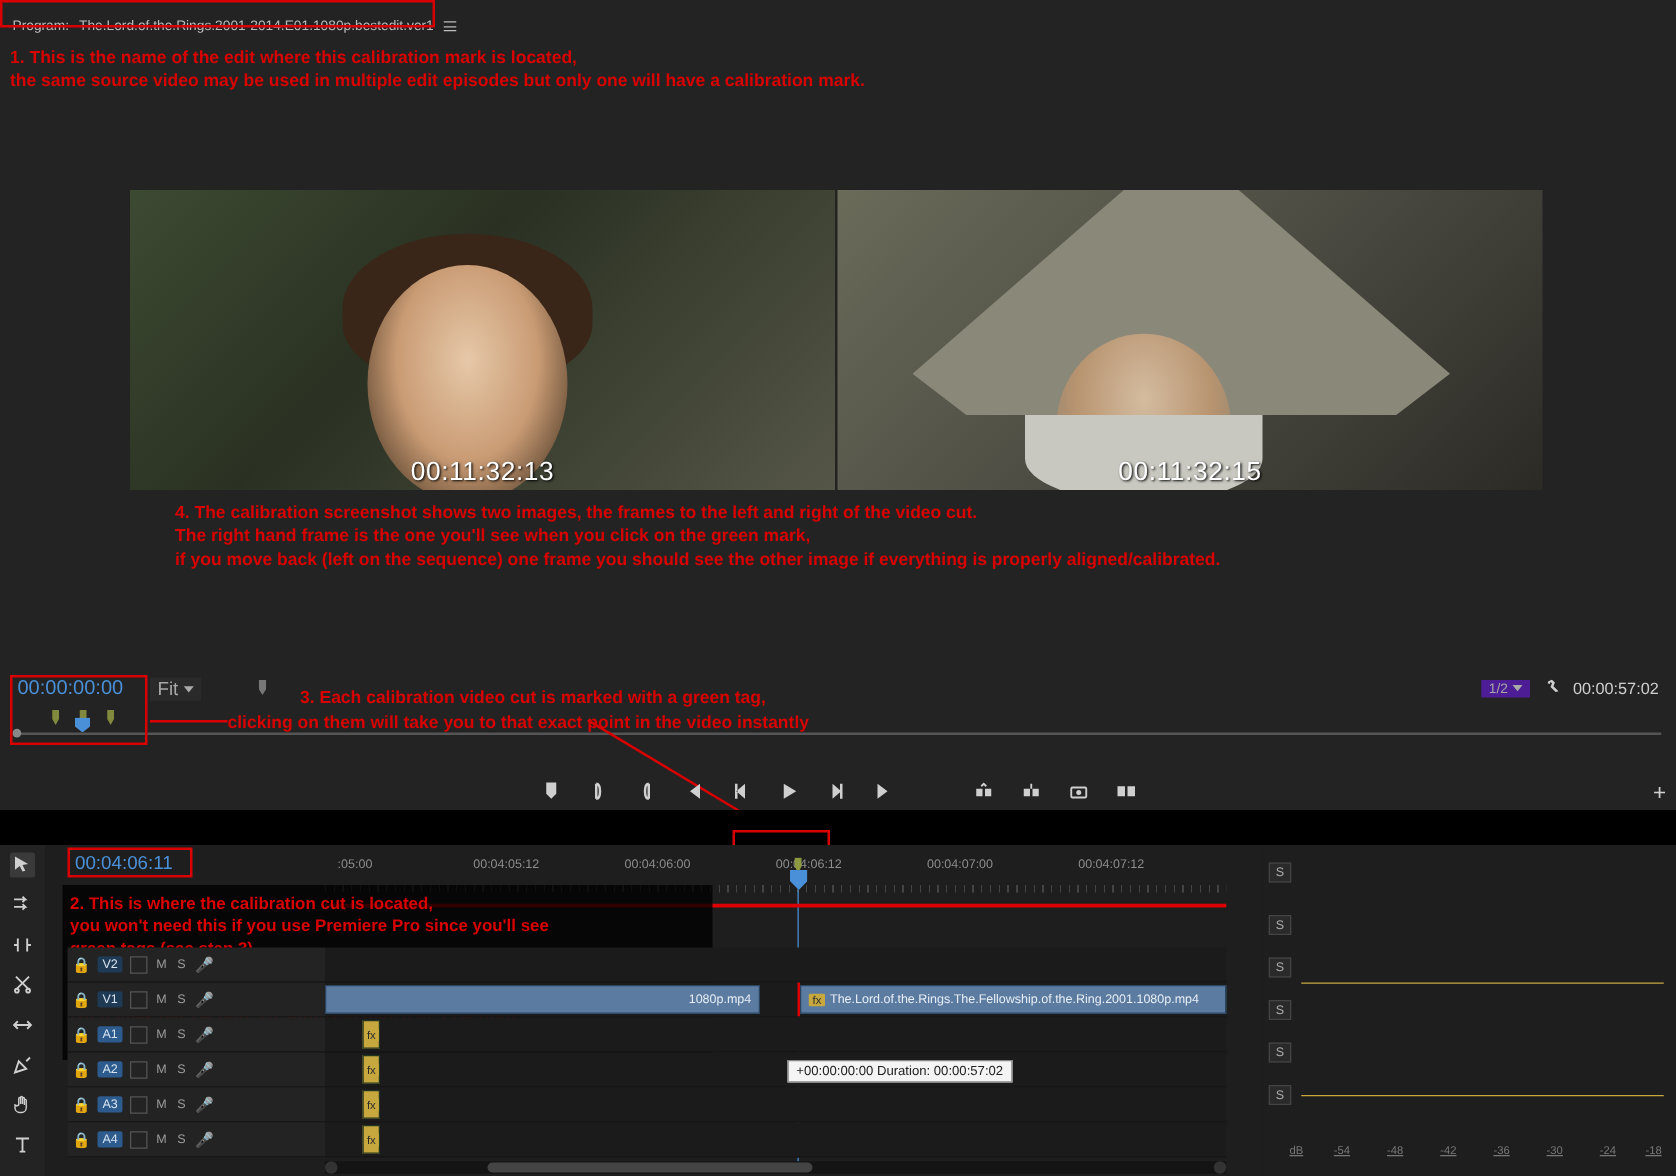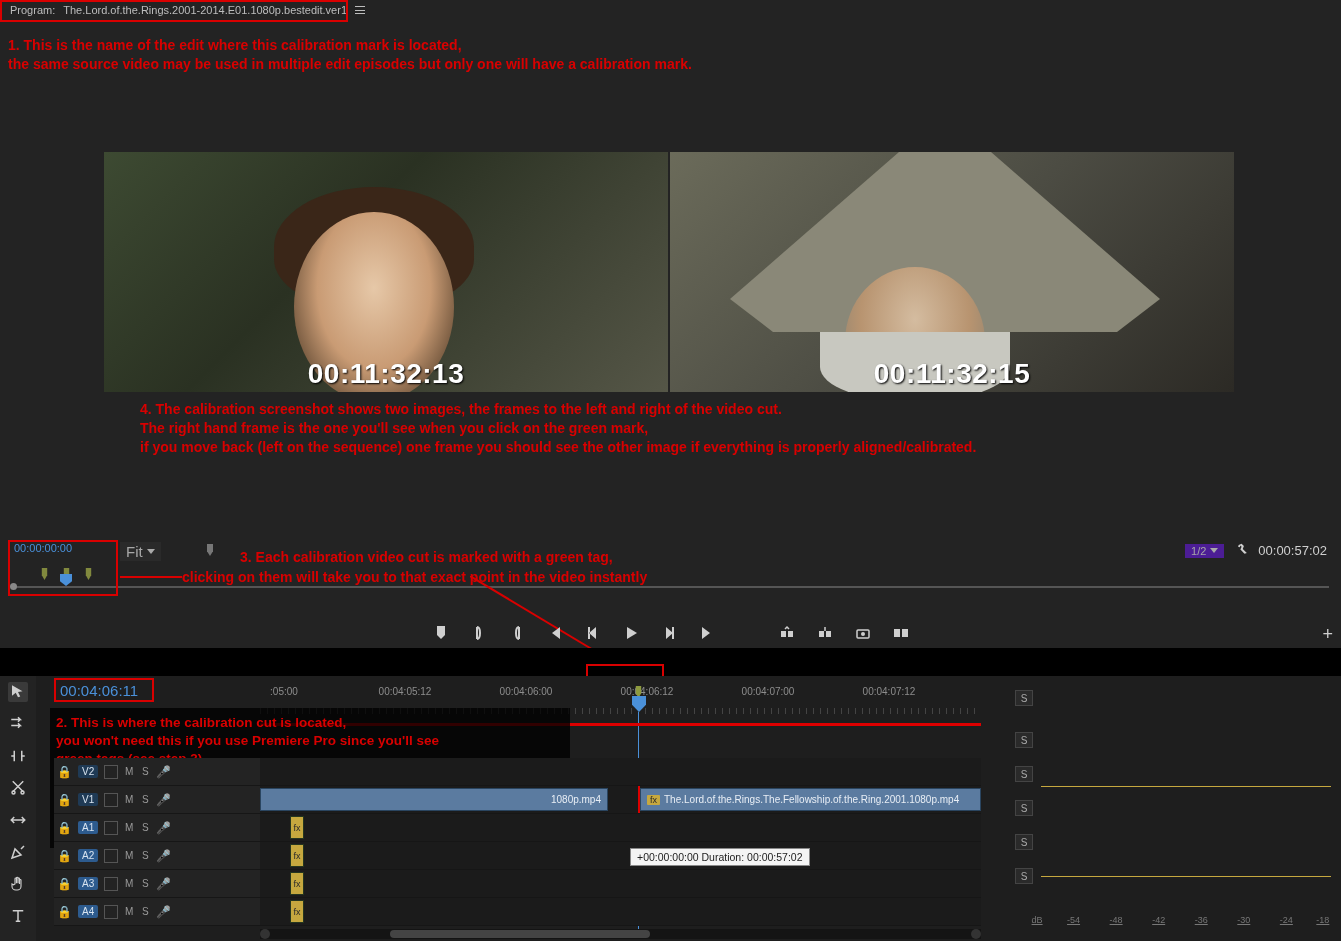--- a/index.html
+++ b/index.html
@@ -9,46 +9,46 @@
     font-family: "Segoe UI", Tahoma, sans-serif;
     font-size: 12px;
     width: 1341px;
     height: 941px;
     overflow: hidden;
     position: relative;
   }
   
   .program-title {
     position: absolute; top: 0; left: 0;
-    padding: 4px 10px;
+    padding: 15px 10px;
     color: #bdbdbd;
     font-size: 11px;
     display: flex; align-items: center; gap: 8px;
   }
   .hamburger-icon { width: 10px; height: 8px; display: inline-flex; flex-direction: column; justify-content: space-between; }
   .hamburger-icon span { height: 1px; background: #bdbdbd; }
   .red-box { position: absolute; border: 2px solid #d90000; pointer-events: none; }
   .red-text { position: absolute; color: #d90000; font-size: 14px; font-weight: 600; line-height: 1.35; pointer-events: none; }
   .red-line { position: absolute; background: #d90000; height: 2px; pointer-events: none; }
 
   
   .calib-wrap { position: absolute; top: 152px; left: 104px; width: 1130px; height: 240px; display: flex; gap: 2px; }
   .calib-frame { flex: 1; position: relative; background: linear-gradient(135deg,#3d4a32 0%,#2a3122 40%,#555647 100%); overflow: hidden; }
   .calib-frame.right { background: linear-gradient(135deg,#6b6b5a 0%,#4c4c43 50%,#2c2a25 100%); }
   .face { position:absolute; border-radius:50%; }
   .frodo-face { left:190px; top:60px; width:160px; height:190px; background: radial-gradient(ellipse at 50% 40%, #e6c8a8 0%, #c99b74 50%, #3a2a1a 95%); }
   .frodo-hair { position:absolute; left:170px; top:35px; width:200px; height:120px; border-radius:50% 50% 40% 40%; background:#3a2618; }
   .gandalf-hat { position:absolute; left:60px; top:-40px; width:430px; height:220px; background:#8a8878; clip-path: polygon(50% 0%, 100% 85%, 90% 100%, 10% 100%, 0% 85%); }
   .gandalf-face { left:175px; top:115px; width:140px; height:150px; background: radial-gradient(ellipse at 50% 35%, #d4bca0 0%, #b89470 55%, #888070 95%); }
   .gandalf-beard { position:absolute; left:150px; top:180px; width:190px; height:70px; background:#c8c8c0; border-radius:0 0 50% 50%; }
-  .tc-overlay { position: absolute; bottom: 2px; left: 50%; transform: translateX(-50%); color: #fff; font-size: 28px; font-family: Verdana, sans-serif; font-weight: 700; text-shadow: 1px 1px 2px #000; letter-spacing: 0.5px; margin-top: 32px; }
+  .tc-overlay { position: absolute; bottom: 2px; left: 50%; transform: translateX(-50%); color: #fff; font-size: 21px; font-family: Verdana, sans-serif; font-weight: 400; text-shadow: 1px 1px 2px #000; letter-spacing: 0.5px; margin-top: 32px; }
 
   
   .monitor-controls { position:absolute; top:542px; left:0; right:0; height:22px; }
-  .mc-left-tc { position:absolute; left:14px; top:0; color:#4a90d9; font-size:11px; }
+  .mc-left-tc { position:absolute; left:14px; top:0; color:#4a90d9; font-size:16px; }
   .mc-fit { position:absolute; left:120px; top:0; display:flex; align-items:center; gap:4px; background:#2a2a2a; padding:1px 6px; font-size:15px; }
   .mc-marker-icon { position:absolute; left:205px; top:2px; width:10px; height:12px; background:#777; clip-path: polygon(20% 0,80% 0,80% 60%,50% 100%,20% 60%); }
   .mc-right { position:absolute; right:14px; top:0; display:flex; align-items:center; gap:10px; }
   .mc-half { background:#4c1d95; padding:1px 6px; font-size:11px; display:flex; align-items:center; gap:4px; }
   .mc-right-tc { color:#cfcfcf; font-size:13px; }
   .caret-down { width:0;height:0;border-left:4px solid transparent;border-right:4px solid transparent;border-top:5px solid #aaa; }
   .wrench-icon svg { width:14px; height:14px; }
 
   
   .mini-tl { position:absolute; top:566px; left:12px; right:12px; height:30px; }

